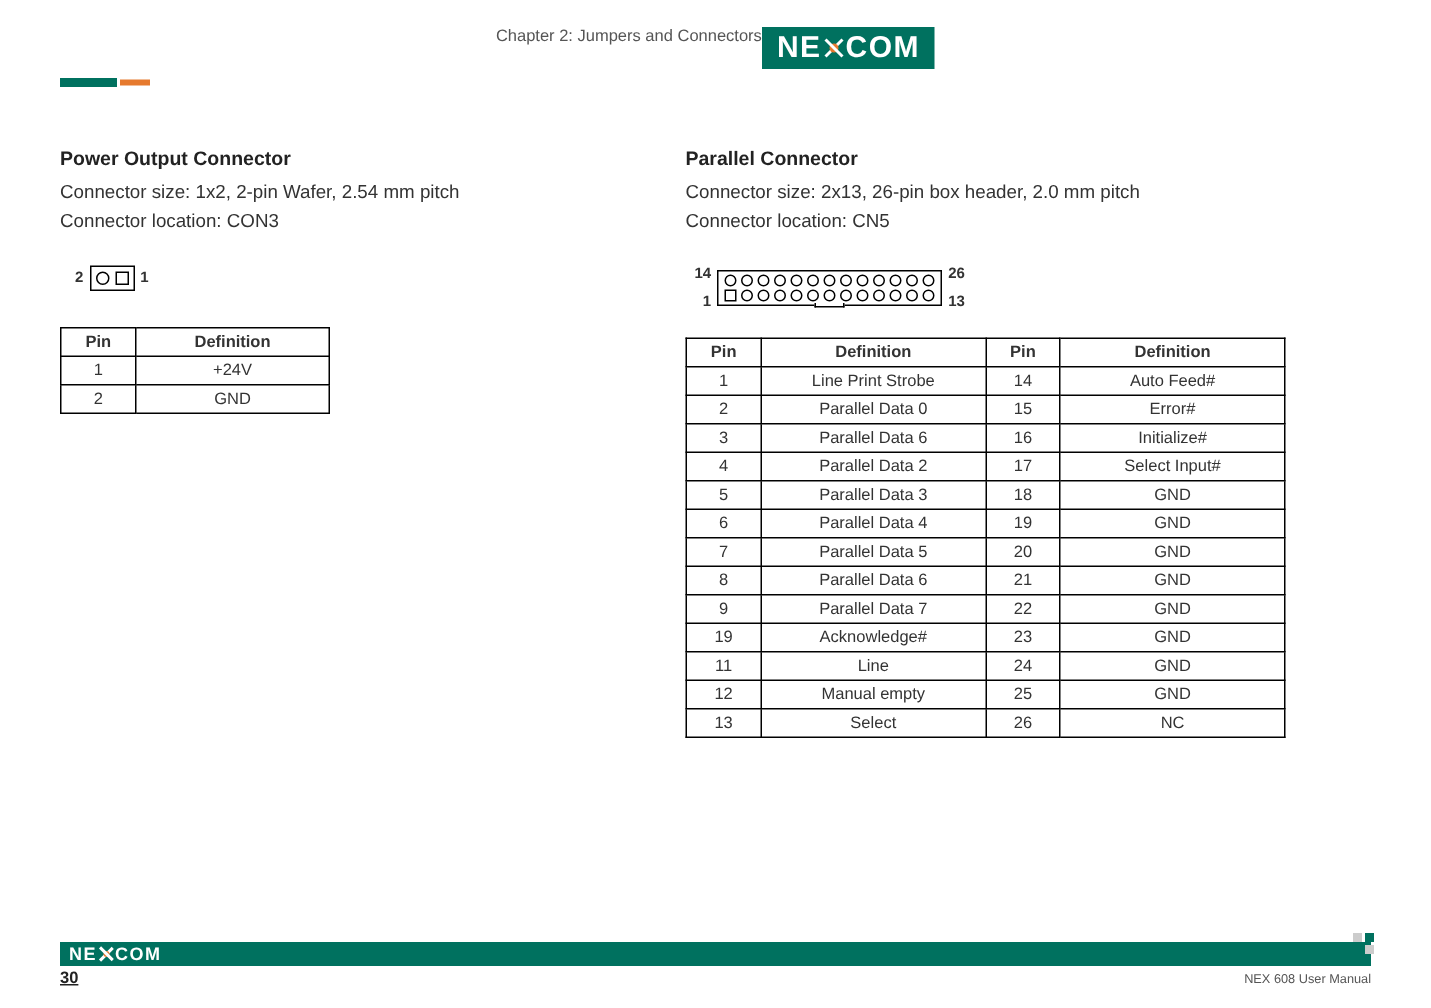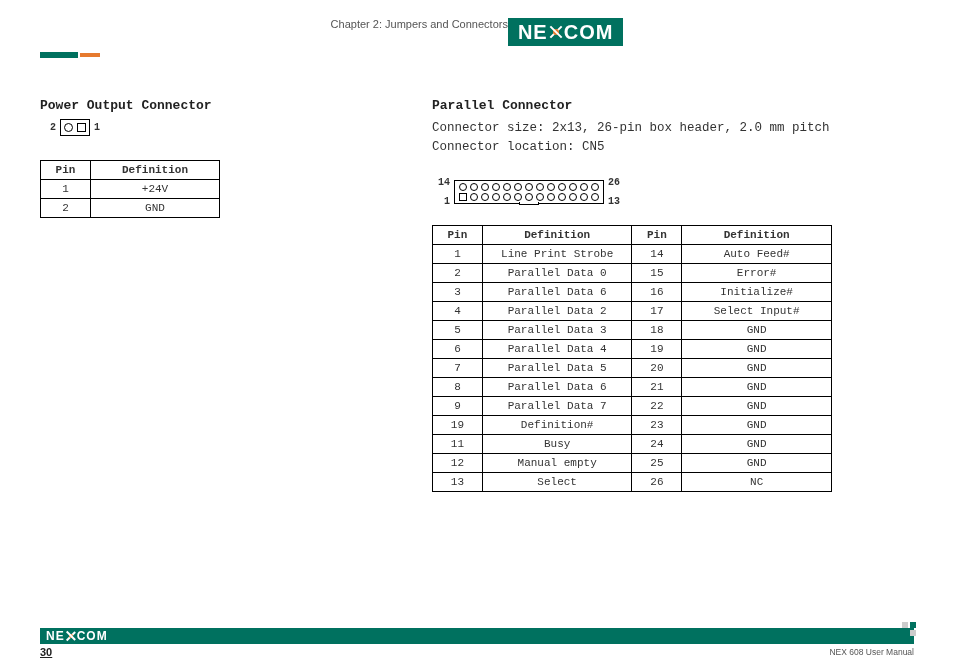--- a/index.html
+++ b/index.html
@@ -71,22 +71,21 @@
     background: #00715f;
   }
   .accent-orange {
     width: 20px; height: 4px;
     background: #e67a2e;
     margin-left: 2px;
   }
   .columns {
     display: flex;
     margin-top: 40px;
-    gap: 22px;
-    font-family: Liberation Mono, monospace;
+    gap: 47px;
   }
   .col-left { flex: 0 0 370px; }
   .col-right { flex: 1; }
   .sect-title {
     font-weight: bold;
     font-size: 13px;
     margin-bottom: 6px;
     color: #222;
   }
   .sect-desc {
@@ -261,20 +260,24 @@
   </div>
   <div class="accent-bar">
     <div class="accent-teal"></div>
     <div class="accent-orange"></div>
   </div>
 
   <div class="columns">
 
     <div class="col-left">
       <div class="sect-title">Power Output Connector</div>
+      <div class="sect-desc">
+        <span>Connector size: 1x2, 2-pin Wafer, 2.54 mm pitch</span><br>
+        <span>Connector location: CON3</span>
+      </div>
 
       <div class="conn-2pin">
         <span class="lbl">2</span>
         <span class="box">
           <span class="pin-circle"></span>
           <span class="pin-square"></span>
         </span>
         <span class="lbl">1</span>
       </div>
 
@@ -408,27 +411,27 @@
               <td>GND</td>
             </tr>
             <tr>
               <td>9</td>
               <td>Parallel Data 7</td>
               <td>22</td>
               <td>GND</td>
             </tr>
             <tr>
               <td>19</td>
-              <td>Definition#</td>
+              <td>Acknowledge#</td>
               <td>23</td>
               <td>GND</td>
             </tr>
             <tr>
               <td>11</td>
-              <td>Busy</td>
+              <td>Line</td>
               <td>24</td>
               <td>GND</td>
             </tr>
             <tr>
               <td>12</td>
               <td>Manual empty</td>
               <td>25</td>
               <td>GND</td>
             </tr>
             <tr>

